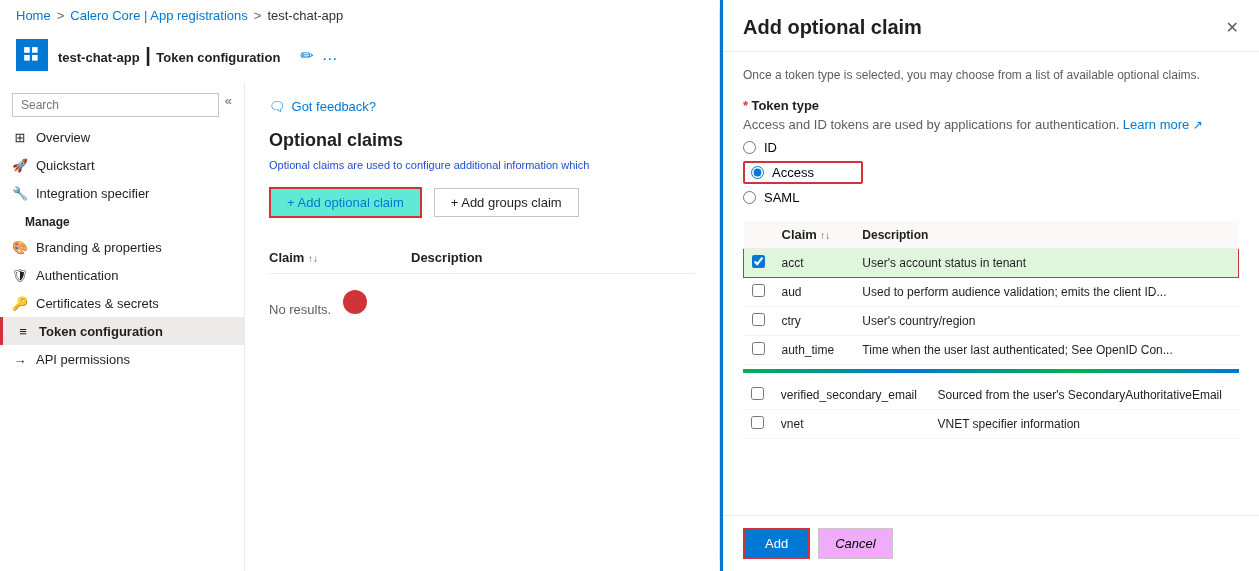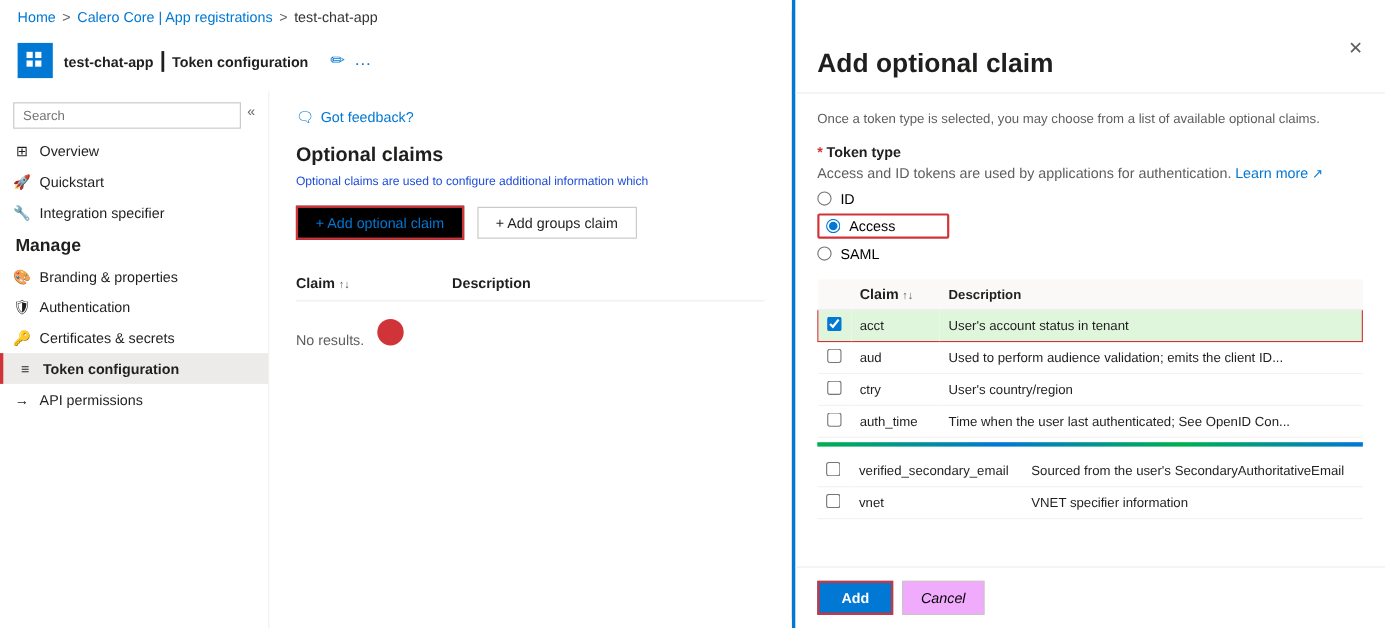--- a/index.html
+++ b/index.html
@@ -23,43 +23,43 @@
     .title-bar .actions span { cursor: pointer; font-size: 16px; }
 
     
     .main-layout { display: flex; flex: 1; overflow: hidden; }
 
     
     .sidebar { width: 245px; background: #fff; border-right: 1px solid #edebe9; overflow-y: auto; padding-top: 4px; }
     .sidebar-search { padding: 6px 12px; display: flex; gap: 6px; }
     .sidebar-search input { border: 1px solid #c8c6c4; padding: 4px 8px; width: 100%; font-size: 12px; }
     .sidebar-search .chevron { color: #666; cursor: pointer; }
-    .sidebar-section-label { padding: 8px 14px 4px; font-size: 16px; font-weight: 700; color: #201f1e; text-transform: none; }
+    .sidebar-section-label { padding: 8px 25px 4px; font-size: 12px; font-weight: 700; color: #201f1e; text-transform: none; }
     .sidebar-item { padding: 6px 12px; display: flex; align-items: center; gap: 8px; cursor: pointer; color: #201f1e; }
     .sidebar-item.active { background: #edebe9; font-weight: 600; }
     .sidebar-item .icon { width: 16px; height: 16px; display: inline-flex; align-items: center; justify-content: center; }
 
     
     .content-area { flex: 1; padding: 16px 24px; overflow-y: auto; background: #fff; }
     .feedback-bar { display: flex; align-items: center; gap: 6px; color: #0078d4; margin-bottom: 16px; font-size: 13px; cursor: pointer; }
     .content-title { font-size: 18px; font-weight: 600; color: #201f1e; margin-bottom: 8px; }
     .content-desc { font-size: 11px; color: #1d4ed8; margin-bottom: 16px; max-width: 420px; }
     .button-row { display: flex; gap: 12px; align-items: center; margin-bottom: 24px; }
-    .btn-primary { background: #000000; border: 2px solid #d13438; padding: 6px 16px; cursor: pointer; display: flex; align-items: center; gap: 6px; color: #0078d4; font-size: 13px; font-weight: 500; }
+    .btn-primary { background: #5eead4; border: 2px solid #d13438; padding: 6px 16px; cursor: pointer; display: flex; align-items: center; gap: 6px; color: #0078d4; font-size: 13px; font-weight: 500; }
     .btn-secondary { background: #fff; border: 1px solid #c8c6c4; padding: 6px 16px; cursor: pointer; display: flex; align-items: center; gap: 6px; color: #201f1e; font-size: 13px; }
     .table-header { display: flex; border-bottom: 1px solid #edebe9; padding: 8px 0; color: #201f1e; font-size: 12px; font-weight: 600; }
     .table-header .col-claim { flex: 1; }
     .table-header .col-desc { flex: 2; }
     .no-results { padding: 16px 0; color: #605e5c; }
     .dot-indicator { width: 24px; height: 24px; background: #d13438; border-radius: 50%; display: inline-block; margin-left: 8px; }
 
     
     .right-panel { flex: 1; background: #fff; height: 100%; display: flex; flex-direction: column; border-left: 3px solid #0078d4; }
     .modal-header { display: flex; justify-content: space-between; align-items: center; padding: 16px 20px 12px; border-bottom: 1px solid #edebe9; }
-    .modal-title { font-size: 24px; font-weight: 600; color: #201f1e; margin-top: 28px; }
+    .modal-title { font-size: 20px; font-weight: 600; color: #201f1e; }
     .modal-close { cursor: pointer; font-size: 16px; color: #605e5c; }
     .modal-body { padding: 16px 20px; flex: 1; overflow-y: auto; }
     .modal-desc { font-size: 12px; color: #605e5c; margin-bottom: 16px; }
     .field-label { font-size: 12px; font-weight: 600; color: #201f1e; margin-bottom: 4px; }
     .required { color: #d13438; }
     .field-hint { font-size: 12px; color: #605e5c; margin-bottom: 8px; }
     .learn-more { color: #0078d4; text-decoration: none; font-size: 12px; }
     .radio-group { display: flex; flex-direction: column; gap: 6px; margin-bottom: 16px; }
     .radio-item { display: flex; align-items: center; gap: 8px; cursor: pointer; }
     .radio-item input[type=radio] { accent-color: #0078d4; }
@@ -68,21 +68,21 @@
     
     .claims-table { width: 100%; border-collapse: collapse; margin-top: 8px; }
     .claims-table th { text-align: left; padding: 6px 8px; font-size: 12px; font-weight: 600; color: #201f1e; border-bottom: 1px solid #edebe9; background: #faf9f8; }
     .claims-table td { padding: 6px 8px; font-size: 12px; color: #201f1e; border-bottom: 1px solid #f3f2f1; vertical-align: middle; }
     .claims-table tr.highlighted { background: #dff6dd; border: 1px solid #d13438; }
     .claims-table tr.highlighted td { border-bottom: 1px solid #d13438; }
     .claims-table input[type=checkbox] { accent-color: #0078d4; }
     .table-divider { height: 4px; background: linear-gradient(to right, #00b050, #0078d4, #00b050, #0078d4); margin: 4px 0; }
     
     .modal-footer { padding: 12px 20px; border-top: 1px solid #edebe9; display: flex; gap: 8px; }
-    .btn-add { background: #0078d4; color: white; border: 2px solid #d13438; padding: 6px 20px; cursor: pointer; font-size: 13px; font-weight: 700; }
+    .btn-add { background: #0078d4; color: white; border: 2px solid #d13438; padding: 6px 20px; cursor: pointer; font-size: 13px; font-weight: 400; }
     .btn-cancel { background: #f0abfc; border: 1px solid #c8c6c4; padding: 6px 16px; cursor: pointer; font-size: 13px; font-style: italic; }
     
     .sort-arrow { font-size: 10px; color: #605e5c; }
   </style>
 </head>
 <body>
 
 <div class="left-panel">
 
   <div class="breadcrumb">

